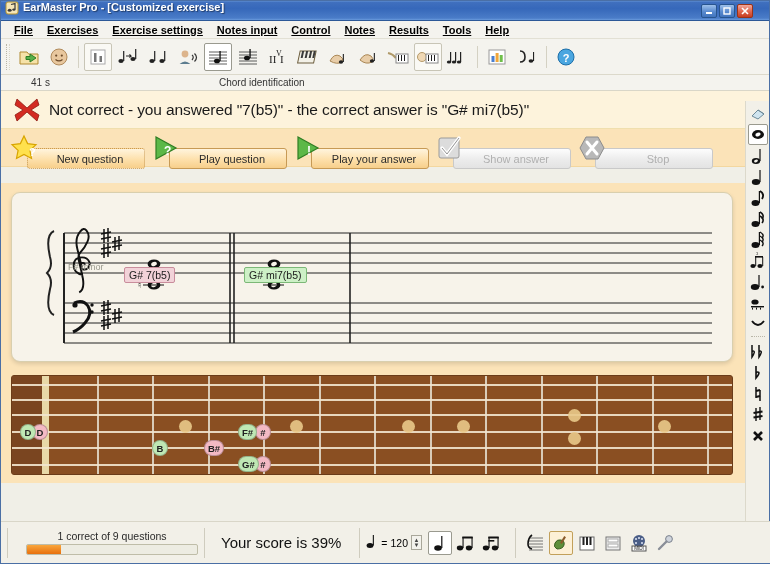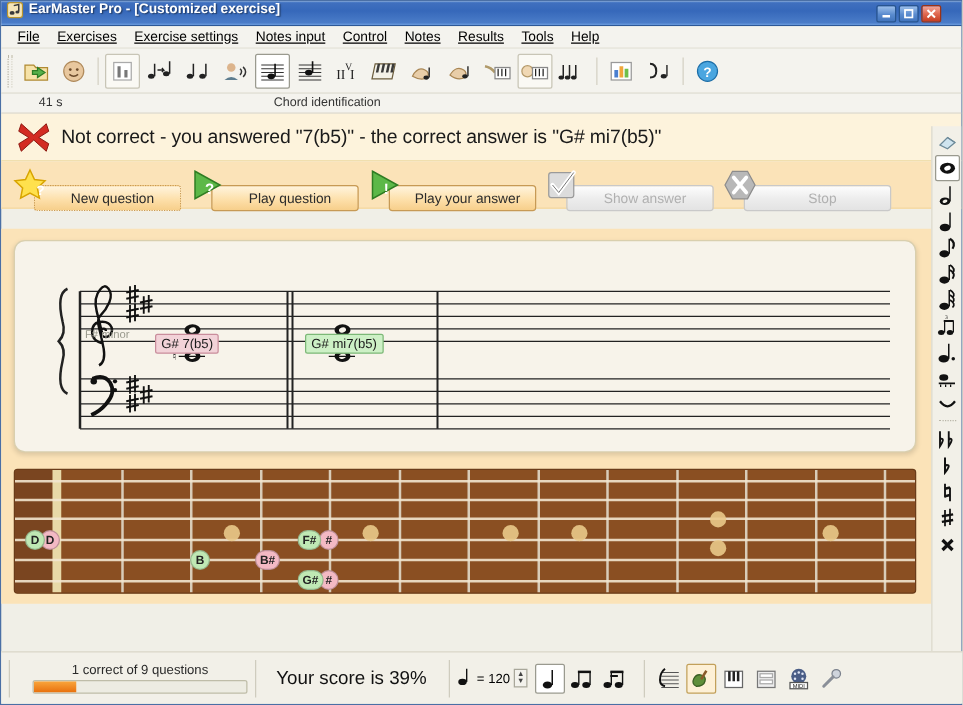--- a/index.html
+++ b/index.html
@@ -50,21 +50,21 @@
 
   
   .menubar {
     height:18px; background:#f4f3ee;
     border-bottom:1px solid #e2e0d4;
     display:flex; align-items:center; padding-left:6px;
   }
   .menu-item {
     padding:1px 7px; font-size:11px; color:#000; white-space:nowrap;
   }
-  .menu-item u { text-decoration:underline; }
+  .menu-item u { text-decoration:underline;font-weight:bold; }
 
   
   .toolbar {
     height:36px; background:#f4f3ee;
     border-bottom:1px solid #dcd9cb;
     display:flex; align-items:center; padding:0 4px;
     position:relative;
   }
   .tgrip { width:4px; height:26px; margin:0 4px 0 1px;
     border-left:1px dotted #b9b6a8; border-right:1px dotted #d8d5c8; }

